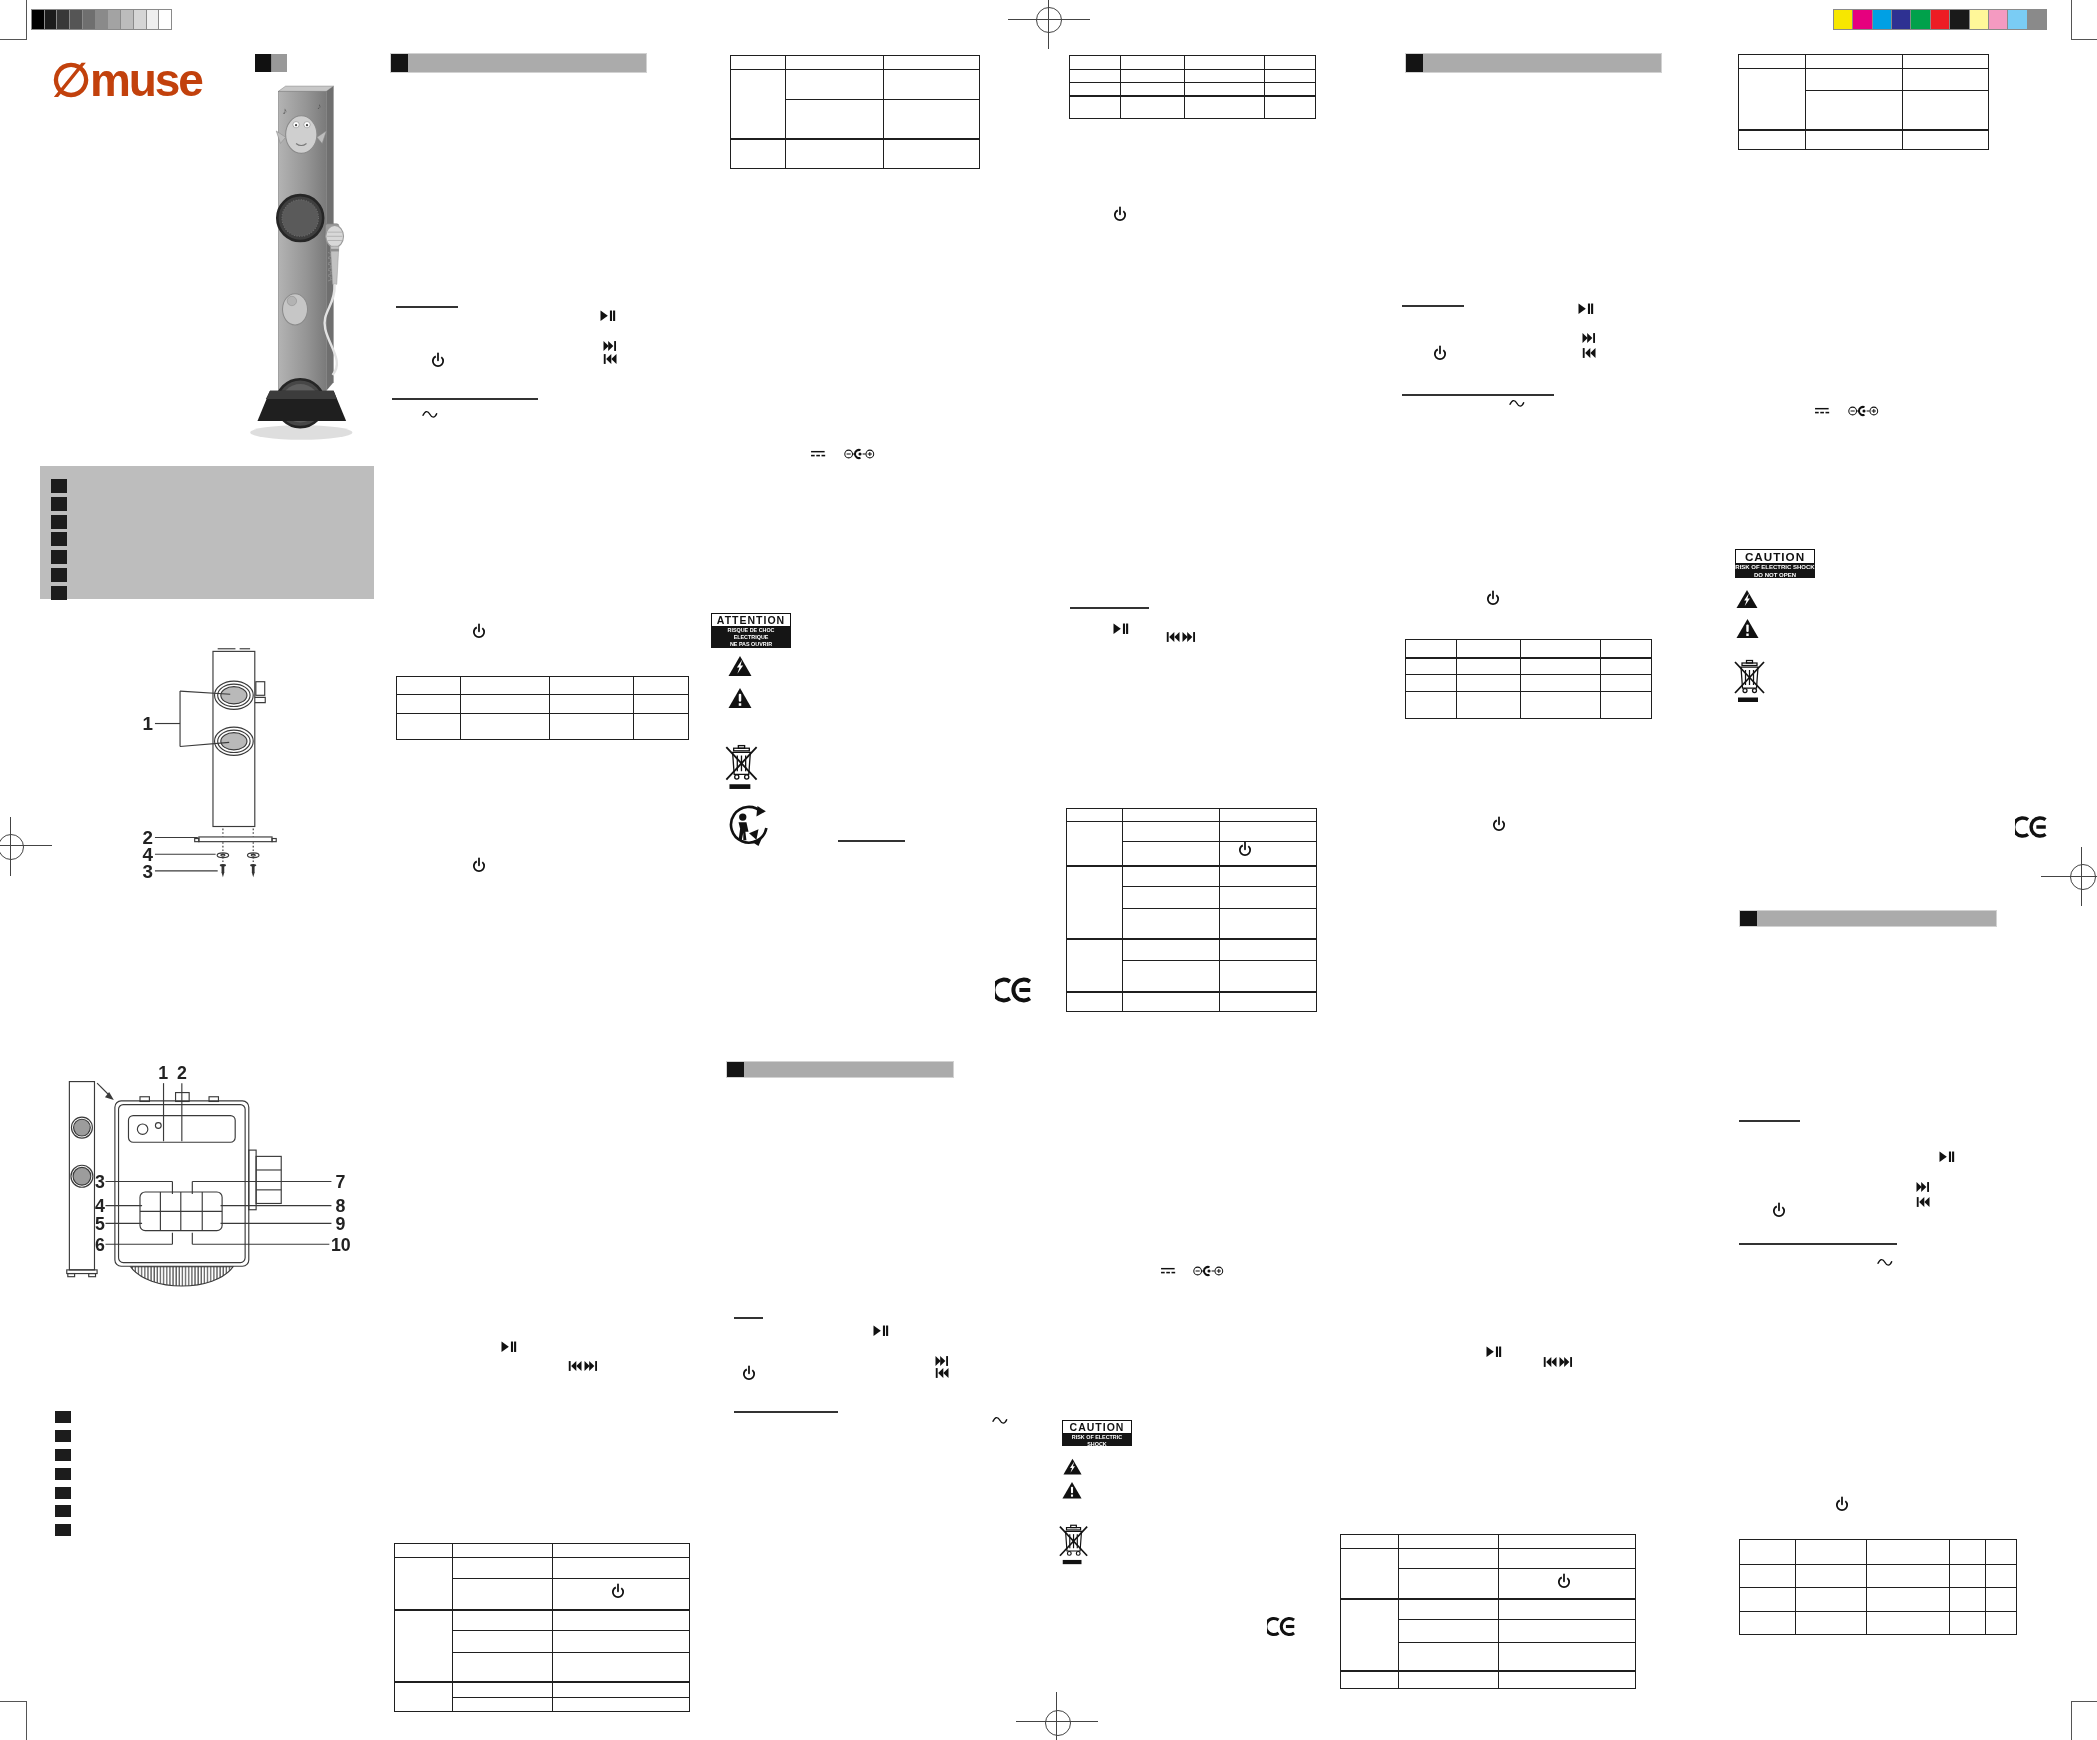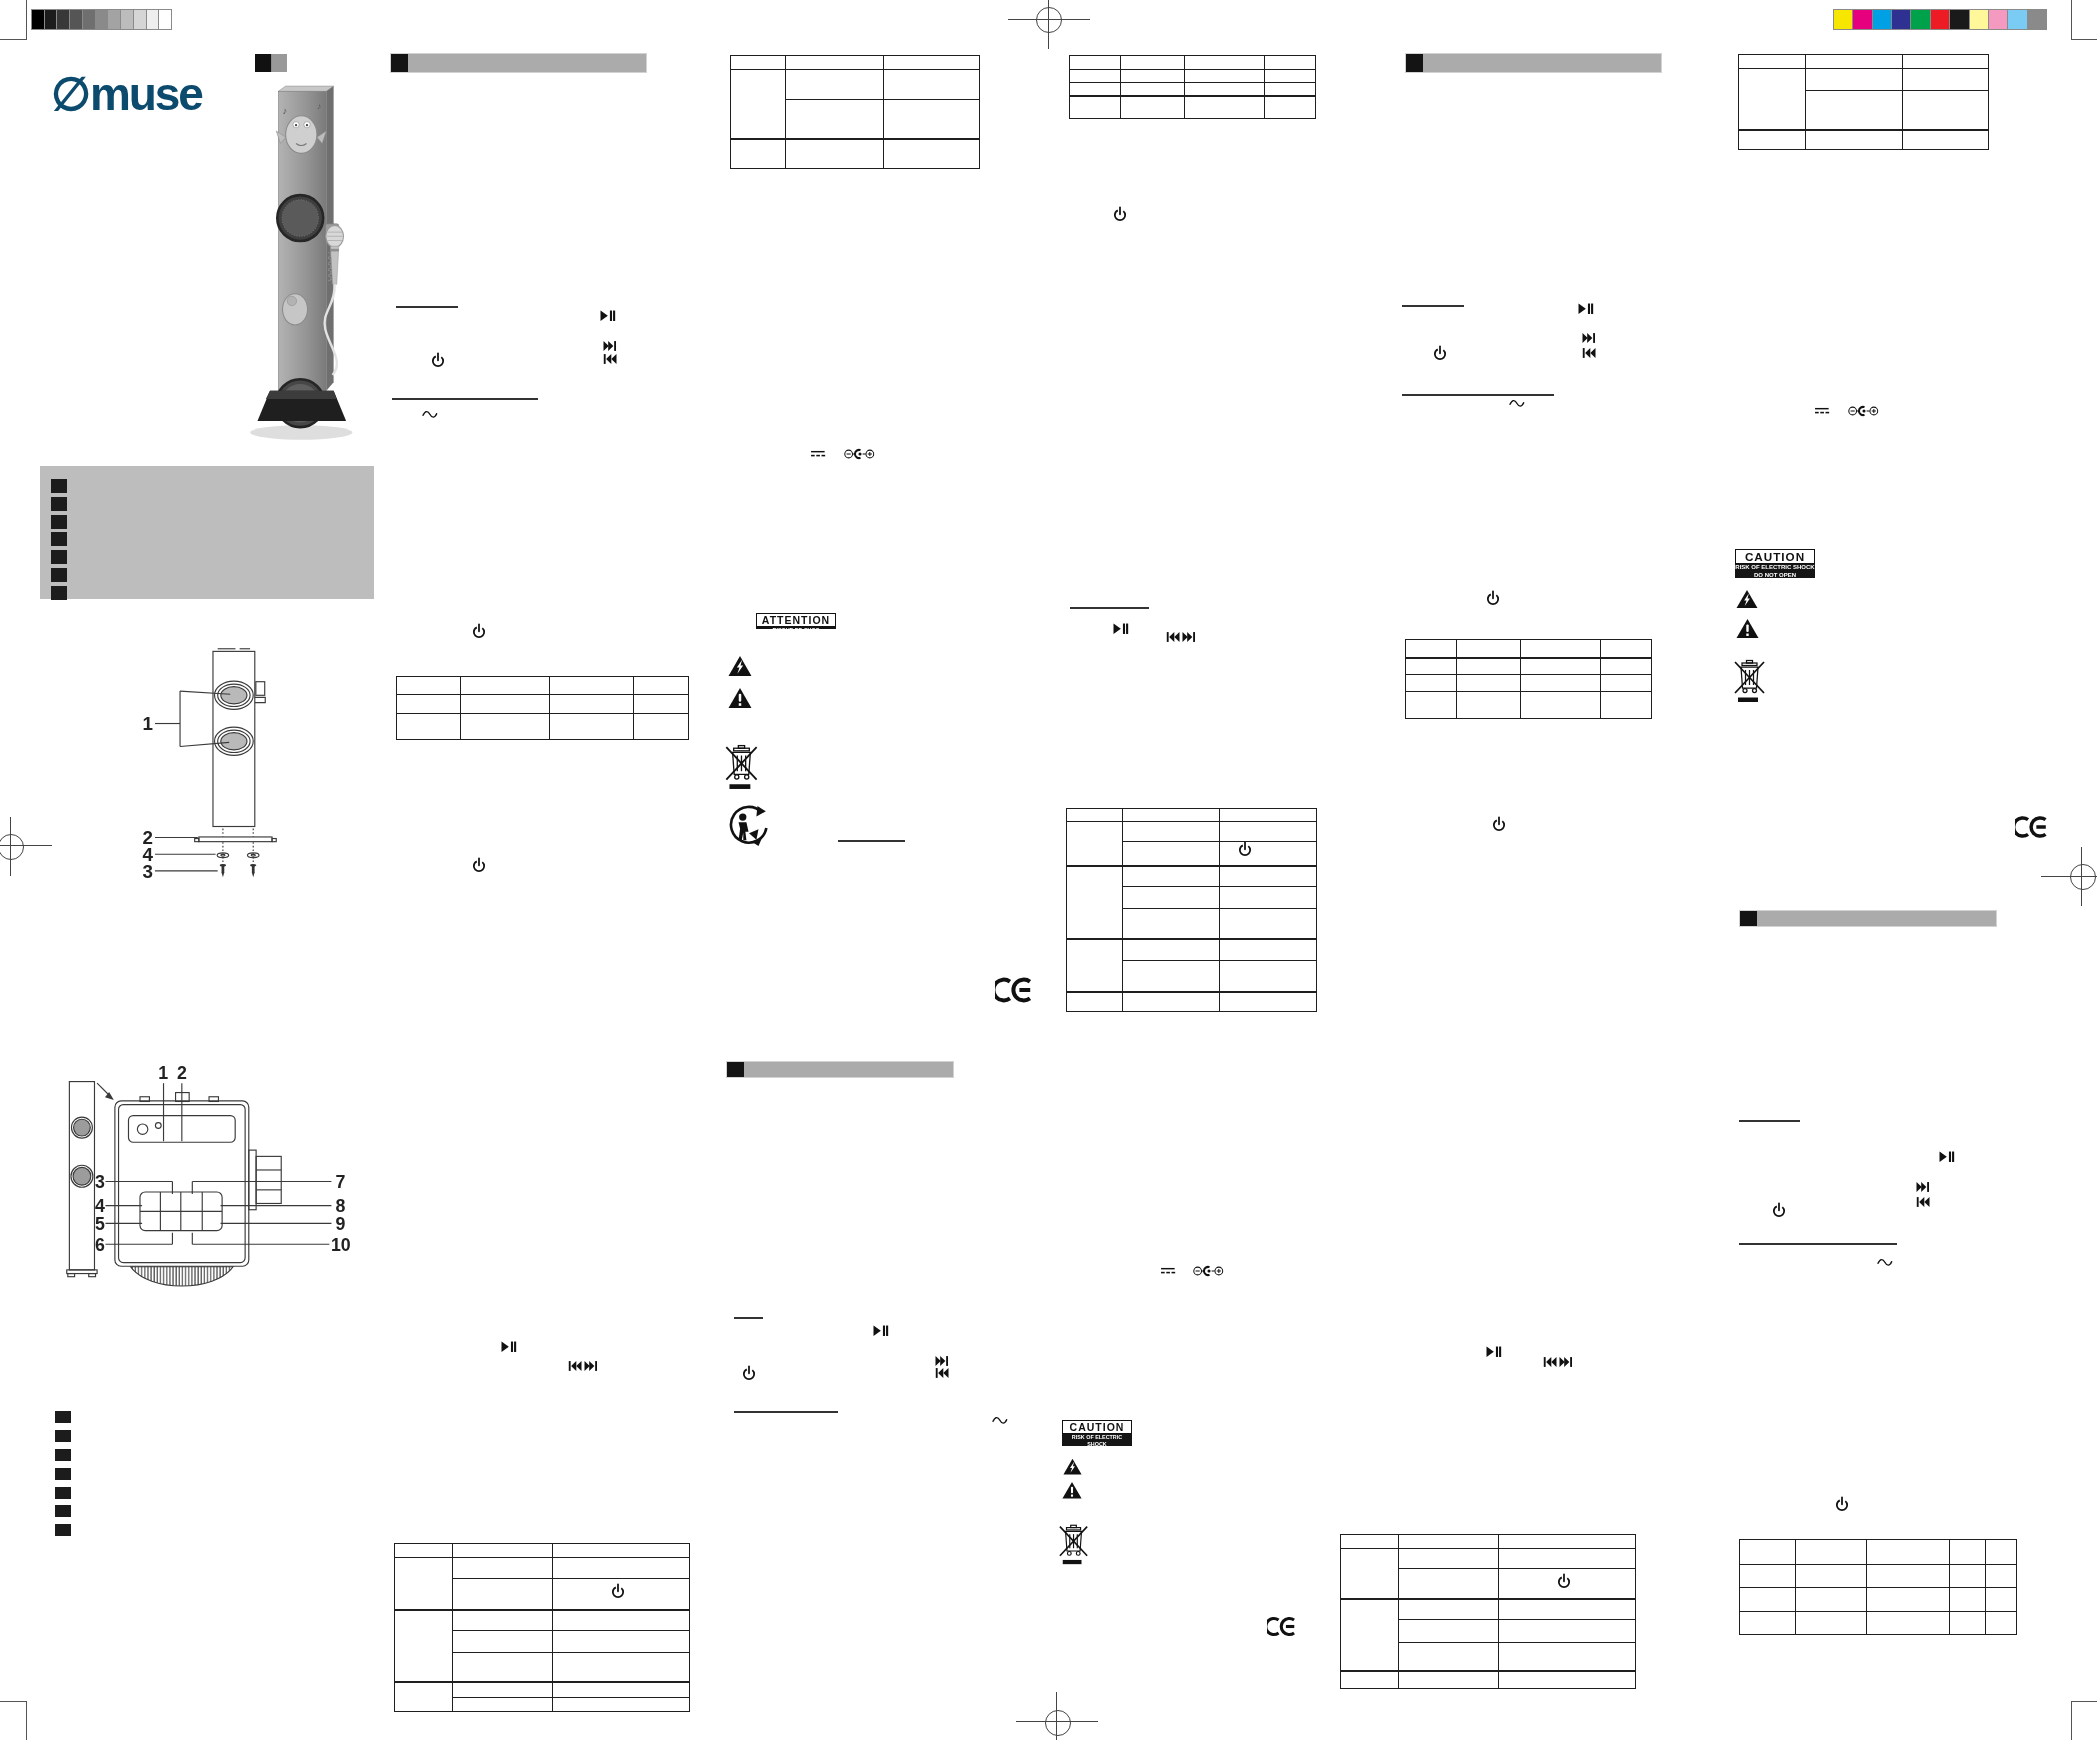--- a/index.html
+++ b/index.html
@@ -17,21 +17,21 @@
   .swrow .sw:last-child{border-right:none}
   .graybox{position:absolute;background:#bdbdbd}
   .stacksq{position:absolute;background:#1c1c1c}
   .wl{position:absolute;background:#151515;color:#fff;text-align:center;box-sizing:border-box;
       font-family:"Liberation Sans",sans-serif}
   .wl .wlt{display:block;background:#fff;color:#111;border:1.6px solid #111;font-weight:bold;
       box-sizing:border-box;letter-spacing:1px;line-height:1.15}
   .wl .wlb{display:block;font-weight:bold;line-height:1.25}
   .regc{position:absolute;border:1.3px solid #444;border-radius:50%;background:transparent}
   .regl{position:absolute;background:#444}
-  #logo{position:absolute;left:51px;top:71px;font-weight:bold;color:#0c4a6e;
+  #logo{position:absolute;left:51px;top:57px;font-weight:bold;color:#c2410c;
         font-size:46px;letter-spacing:-2.1px;line-height:1}
   #logo .mark{font-weight:bold;margin-right:1px}
   svg text{font-family:"Liberation Sans",sans-serif}
 </style>
 </head>
 <body>
 
 <div id="page">
 
   <div id="logo"><span class="mark">∅</span><span>muse</span></div>
@@ -579,21 +579,21 @@
             <line x1="5" y1="11.5" x2="13" y2="11.5"></line>
             <line x1="16.5" y1="11.5" x2="23" y2="11.5"></line>
             <path d="M32,4 a8,8 0 1 0 0,15" stroke-width="4"></path>
             <line x1="36" y1="11.5" x2="42" y2="11.5"></line>
             <circle cx="50" cy="11.5" r="7.5"></circle>
             <line x1="46" y1="11.5" x2="54" y2="11.5"></line>
             <line x1="50" y1="7.5" x2="50" y2="15.5"></line>
           </g>
           <circle cx="31" cy="11.5" r="3" fill="#111"></circle>
         </svg></div>
-      <div class="wl" style="left: 756px; top: 613px; width: 80px; height: 16px;">
+      <div class="wl" style="left: 711px; top: 613px; width: 80px; height: 35px;">
         <span class="wlt" style="font-size:10.5px">ATTENTION</span>
         <span class="wlb" style="font-size:5.4px">RISQUE DE CHOC ELECTRIQUE</span>
         <span class="wlb" style="font-size:5.4px">NE PAS OUVRIR</span>
       </div>
       <div class="wl" style="left: 1735px; top: 549px; width: 80px; height: 29px;">
         <span class="wlt" style="font-size:11.7px">CAUTION</span>
         <span class="wlb" style="font-size:6px">RISK OF ELECTRIC SHOCK</span>
         <span class="wlb" style="font-size:6px">DO NOT OPEN</span>
       </div>
       <div class="wl" style="left: 1062px; top: 1420px; width: 70px; height: 26px;">

